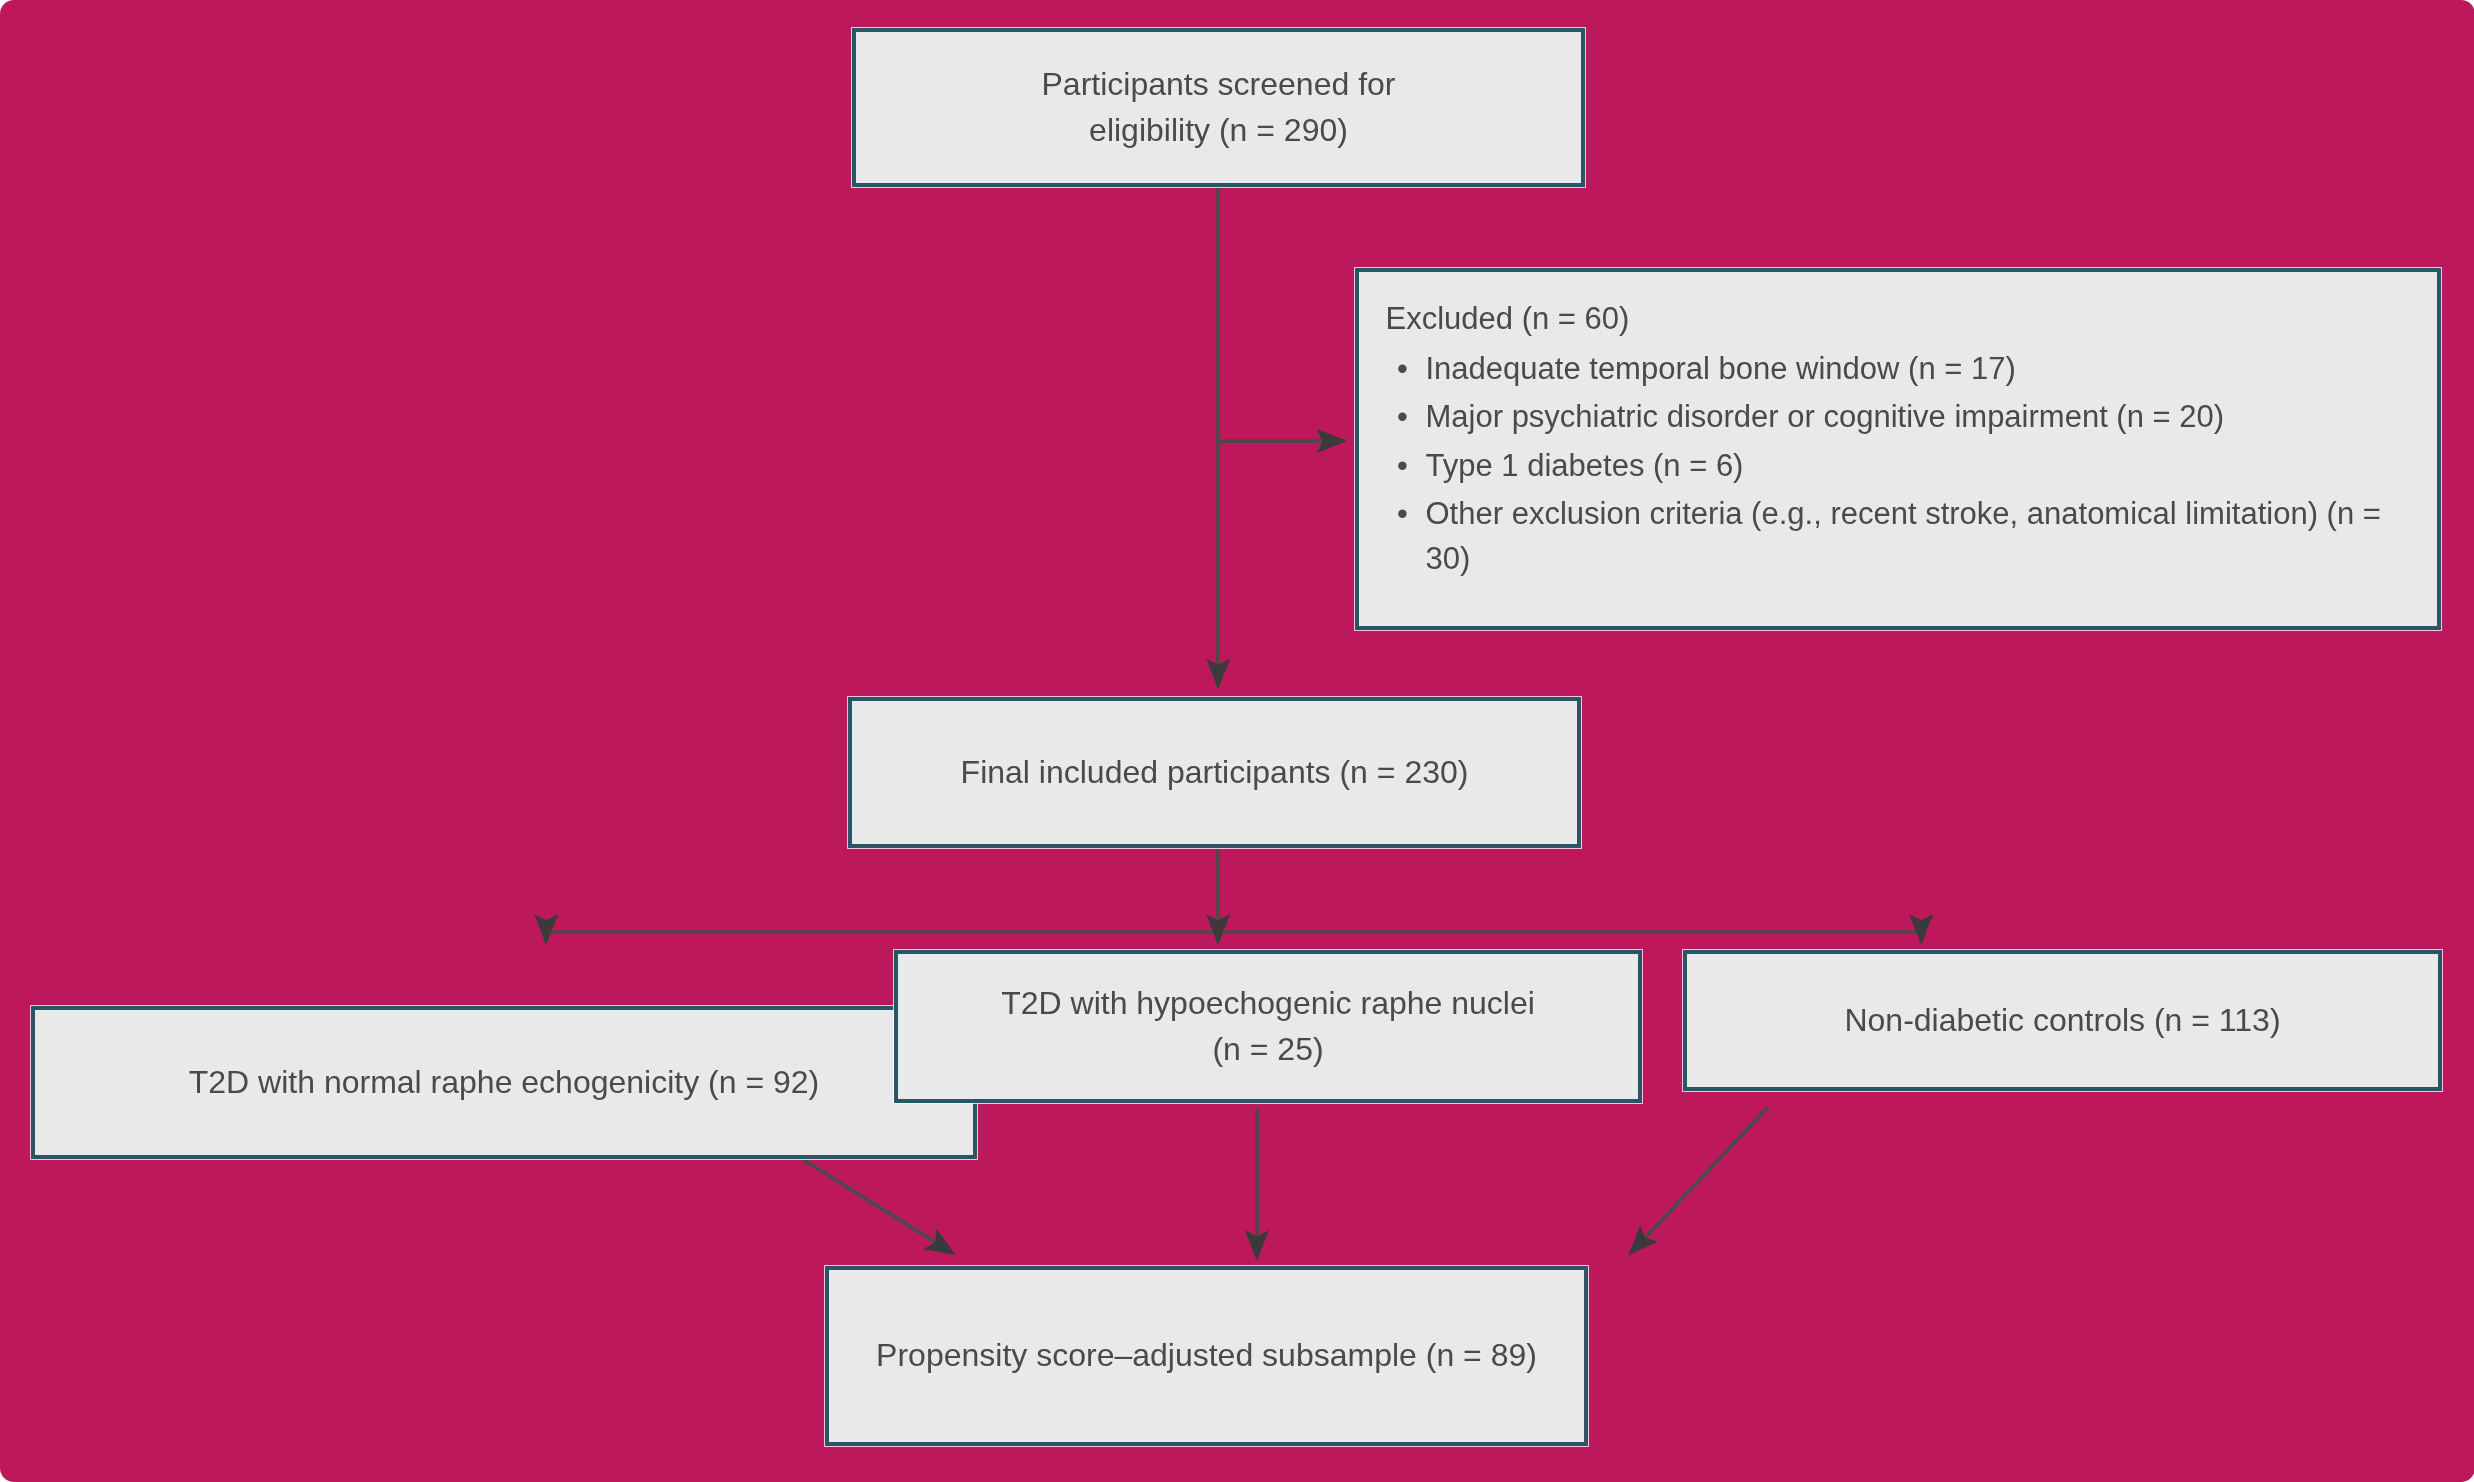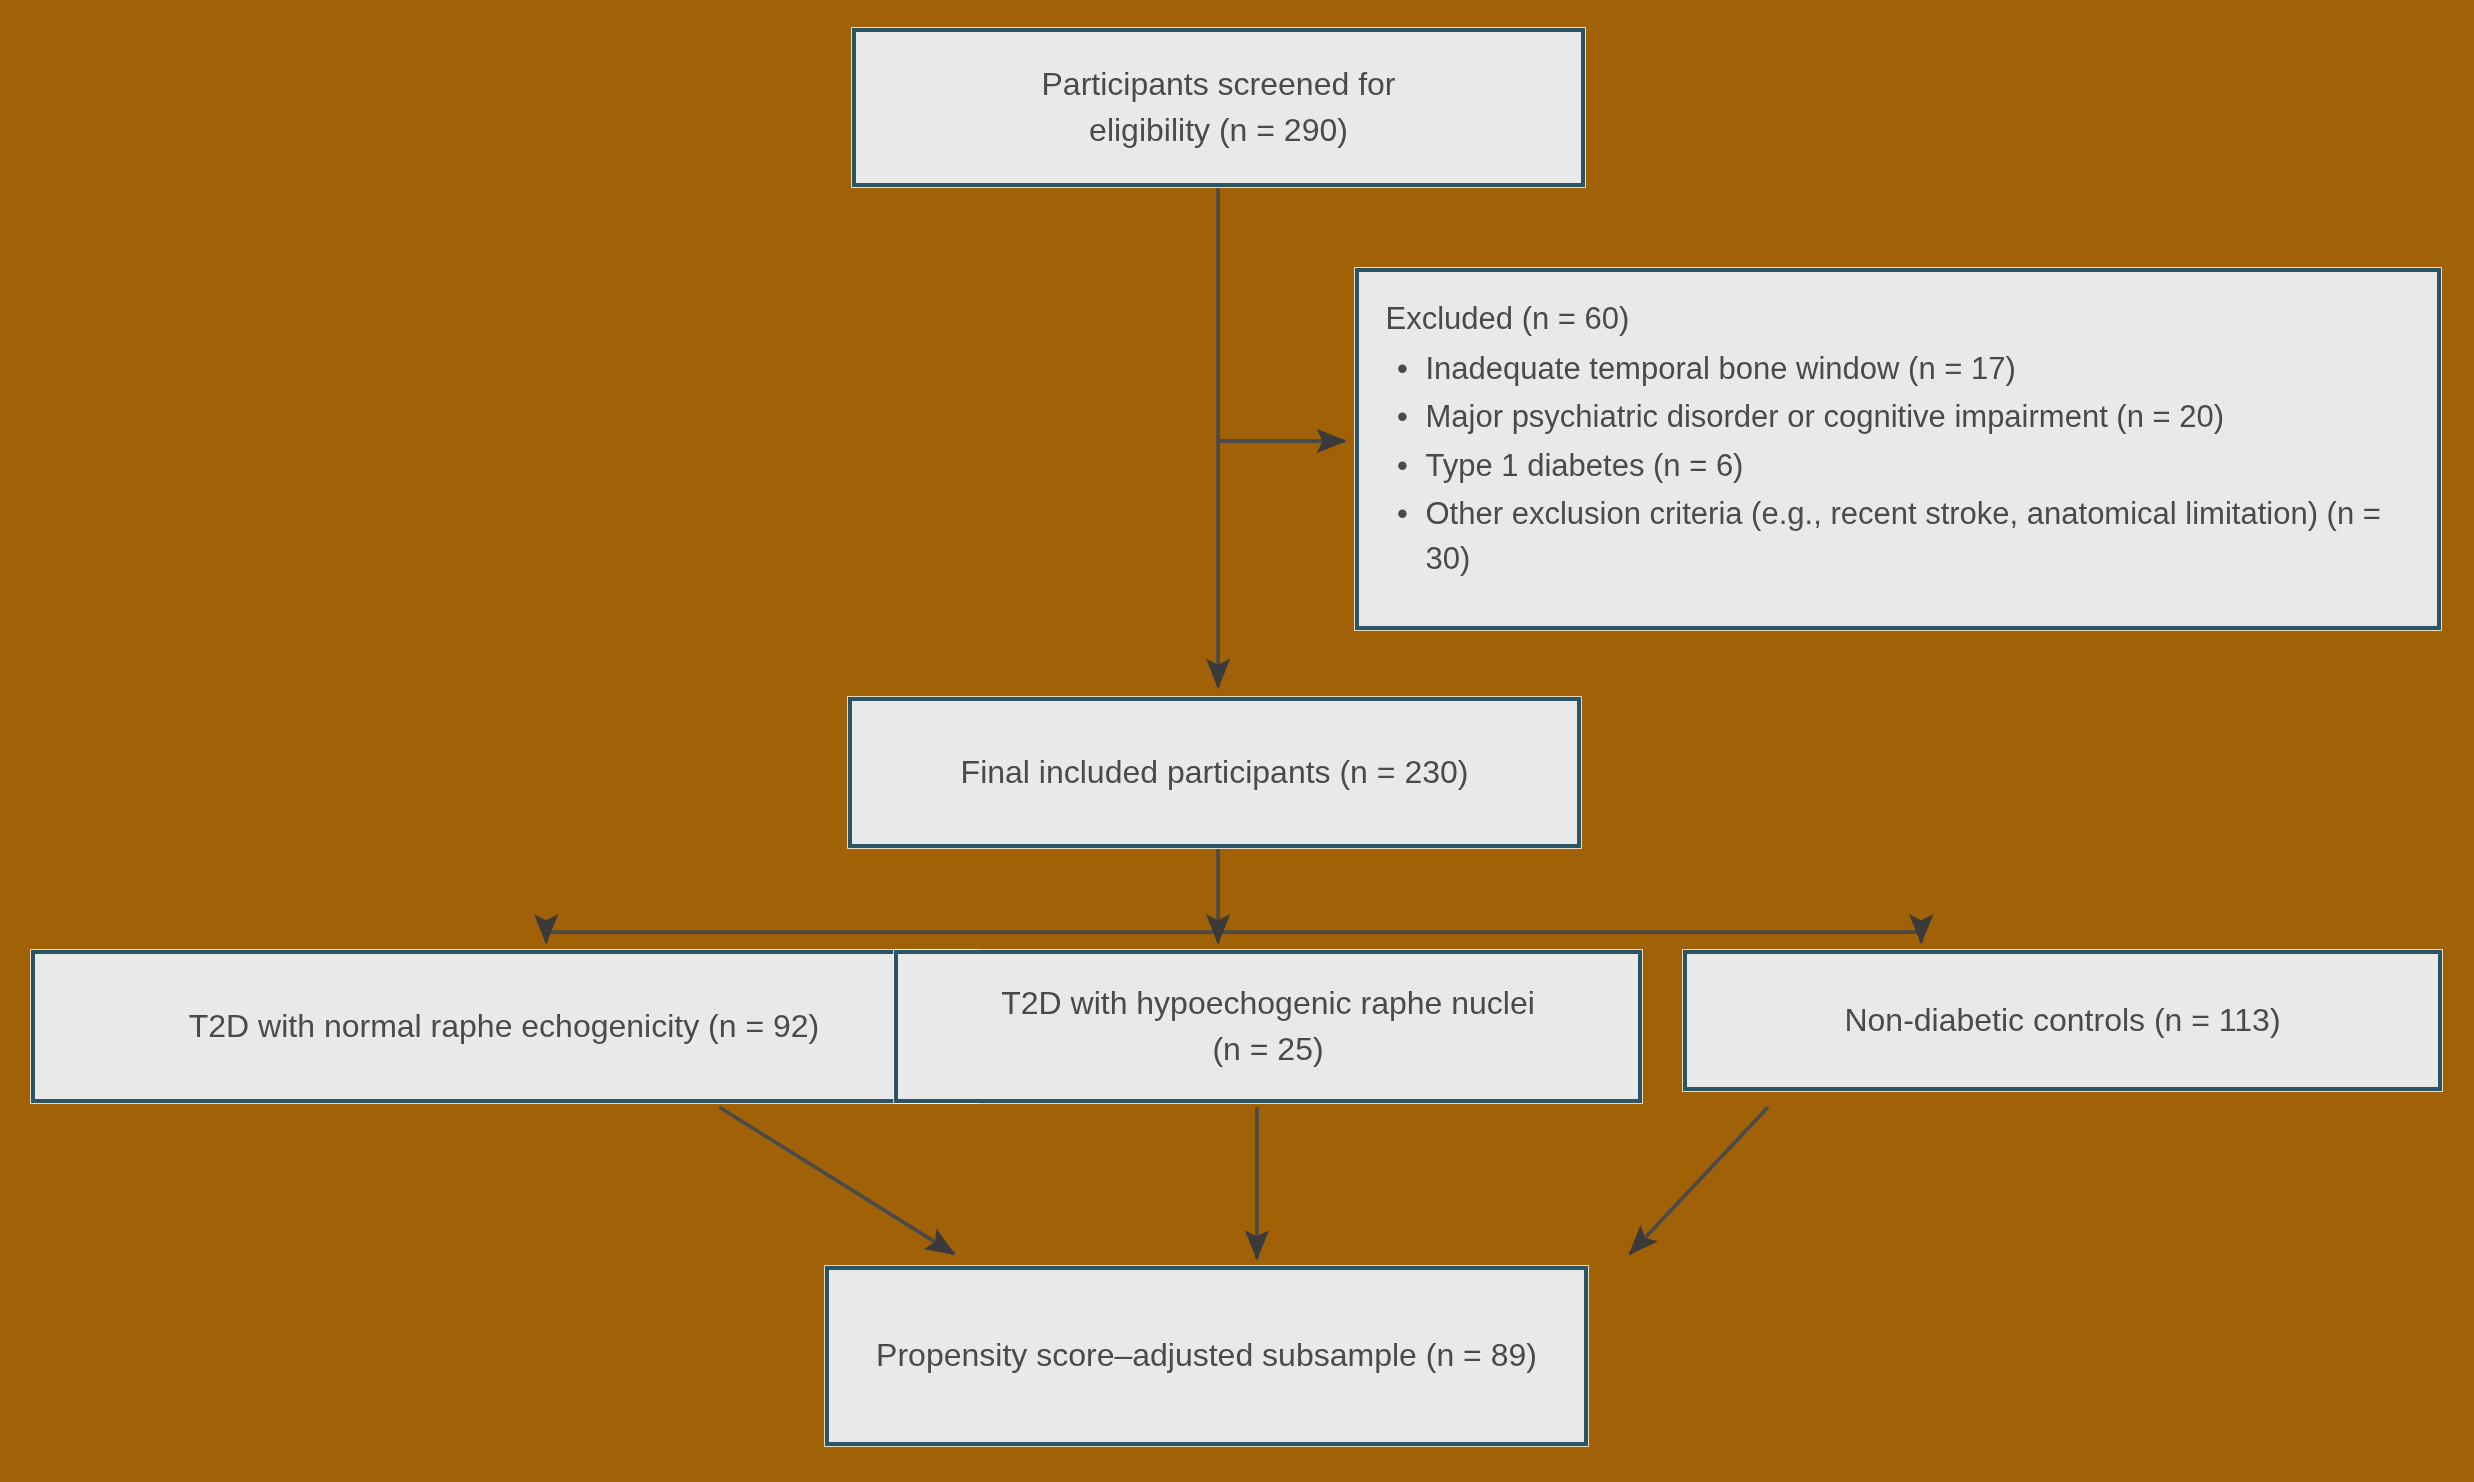--- a/index.html
+++ b/index.html
@@ -8,22 +8,23 @@
     padding: 0;
     background: #ffffff;
   }
   body {
     font-family: "Liberation Sans", sans-serif;
   }
   #canvas {
     position: relative;
     width: 2475px;
     height: 1482px;
-    background: #a16207;
+    background: #be185d;
     overflow: hidden;
+    border-radius: 14px;
   }
   .svg-layer {
     position: absolute;
     left: 0;
     top: 0;
     width: 2475px;
     height: 1482px;
     pointer-events: none;
   }
   .node {
@@ -53,21 +54,21 @@
     left: 1355px; top: 268px; width: 1086px; height: 362px;
     align-items: flex-start;
     justify-content: flex-start;
     text-align: left;
     padding: 24.6px 24.6px 24.6px 26.5px;
   }
   #node-included {
     left: 848px; top: 697px; width: 733px; height: 151px;
   }
   #node-group-normal {
-    left: 31px; top: 950px; width: 946px; height: 153px;
+    left: 31px; top: 1006px; width: 946px; height: 153px;
   }
   #node-group-hypo {
     left: 894px; top: 950px; width: 748px; height: 153px;
   }
   #node-group-control {
     left: 1683px; top: 950px; width: 759px; height: 141px;
   }
   #node-propensity {
     left: 825px; top: 1266px; width: 763px; height: 180px;
   }

